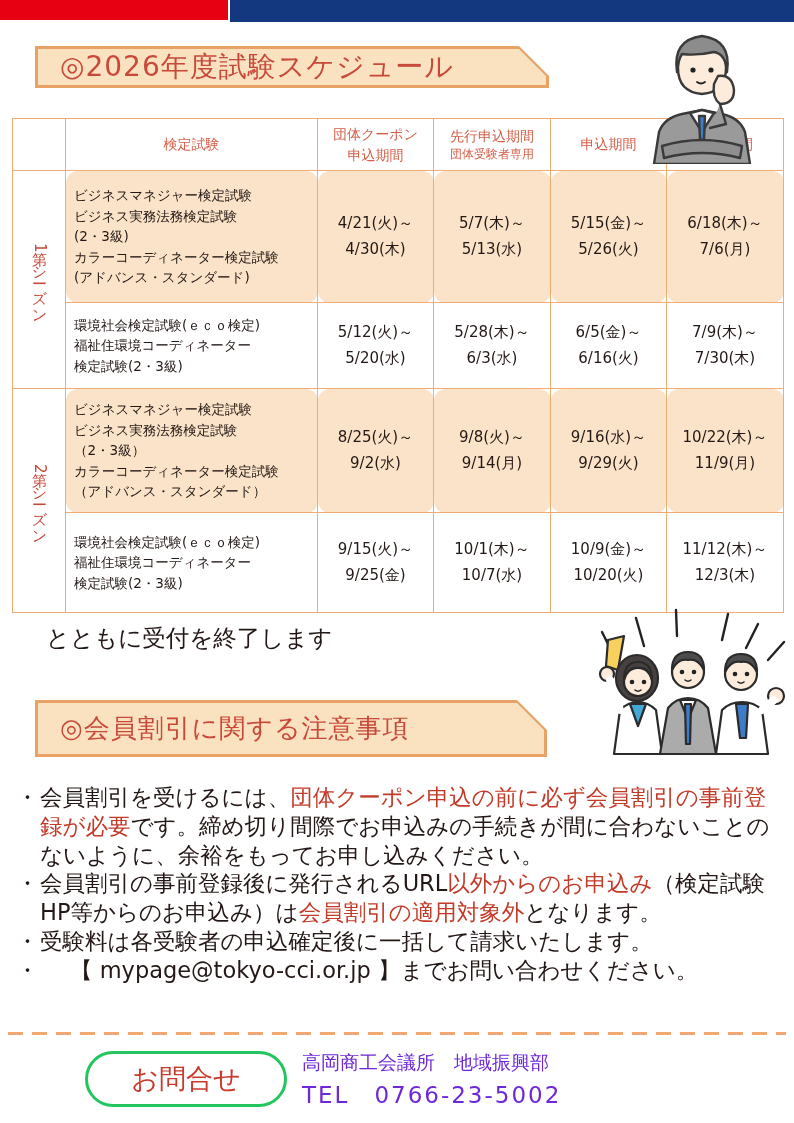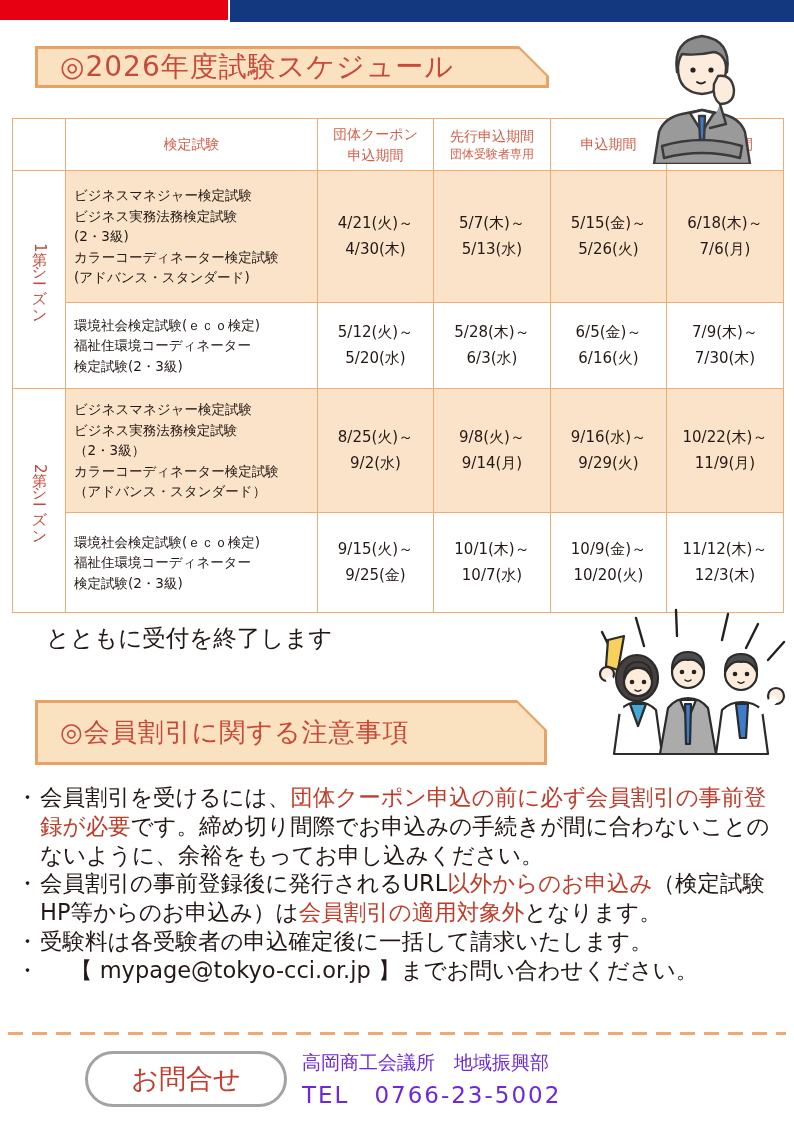--- a/index.html
+++ b/index.html
@@ -11,52 +11,52 @@
   
   .stripe-red{position:absolute;left:0;top:0;width:228px;height:20px;background:#E60012;}
   .stripe-blue{position:absolute;left:230px;top:0;width:564px;height:22px;background:#14387F;}
 
   
   .banner{position:absolute;clip-path:polygon(0 0,calc(100% - 30px) 0,100% 30px,100% 100%,0 100%);background:#E8A265;}
   .banner .inner{position:absolute;inset:3px;clip-path:polygon(0 0,calc(100% - 27px) 0,100% 27px,100% 100%,0 100%);background:#FAE1BF;}
   .banner .txt{position:absolute;inset:0;display:flex;align-items:center;padding-left:25px;color:#C7493A;letter-spacing:1px;}
   #banner1{left:35px;top:46px;width:514px;height:42px;}
   #banner1 .txt{font-size:28px;}
-  #banner2{left:35px;top:700px;width:512px;height:65px;}
+  #banner2{left:35px;top:700px;width:512px;height:57px;}
   #banner2 .txt{font-size:26px;}
 
   
   table.sched{position:absolute;left:12px;top:118px;width:771px;border-collapse:collapse;table-layout:fixed;background:#fff;}
   table.sched th,table.sched td{border:1px solid #EFAC73;vertical-align:middle;font-weight:normal;}
   table.sched th{color:#D4604A;font-size:14px;text-align:center;white-space:pre-line;line-height:1.45;}
   td.season{writing-mode:vertical-rl;text-orientation:mixed;color:#C7493A;font-size:15px;letter-spacing:3px;text-align:center;background:#fff;}
   td.exam{font-size:13.5px;text-align:left;padding:6px 8px;white-space:pre-line;line-height:1.52;}
   td.date{font-size:15px;text-align:center;white-space:pre-line;line-height:1.7;}
-  tr.hl td:not(.season){background:#FAE3C8;}
+  tr.hl td:not(.season){background:#FAE3C8;border-radius:12px;}
   th.adv .sub{display:block;font-size:12px;}
 
   
   .note{position:absolute;left:20px;top:622px;width:620px;font-size:23.5px;line-height:1.42;}
   .note .red{color:#C33A28;}
   .note .l2{padding-left:26px;}
 
   
   .bullets{position:absolute;left:16px;top:783px;width:770px;font-size:22.5px;line-height:1.28;}
   .bullet{display:flex;}
   .bullet .mark{width:24px;flex:0 0 24px;}
   .bullet .bt{flex:1;}
   .bullet .red{color:#C33A28;}
   .bullet .l2{display:block;padding-left:30px;}
 
   
   .dashes{position:absolute;left:8px;top:1032px;width:778px;height:3px;
     background:repeating-linear-gradient(90deg,#F2A873 0 15px,transparent 15px 24px);}
 
   
-  .pill{position:absolute;left:85px;top:1051px;width:196px;height:50px;border:3px solid #a3a3a3;border-radius:30px;
+  .pill{position:absolute;left:85px;top:1051px;width:196px;height:50px;border:3px solid #22c55e;border-radius:30px;
     display:flex;align-items:center;justify-content:center;color:#C93A2C;font-size:27px;background:#fff;}
   .contact-txt{position:absolute;left:302px;top:1050px;color:#6d28d9;}
   .contact-txt .org{font-size:19px;}
   .contact-txt .tel{font-size:23px;letter-spacing:2px;margin-top:4px;}
 
   .illus{position:absolute;z-index:5;}
   #illus-think{left:626px;top:28px;width:152px;height:136px;}
   #illus-cheer{left:580px;top:604px;width:214px;height:152px;}
 </style>
 </head>

